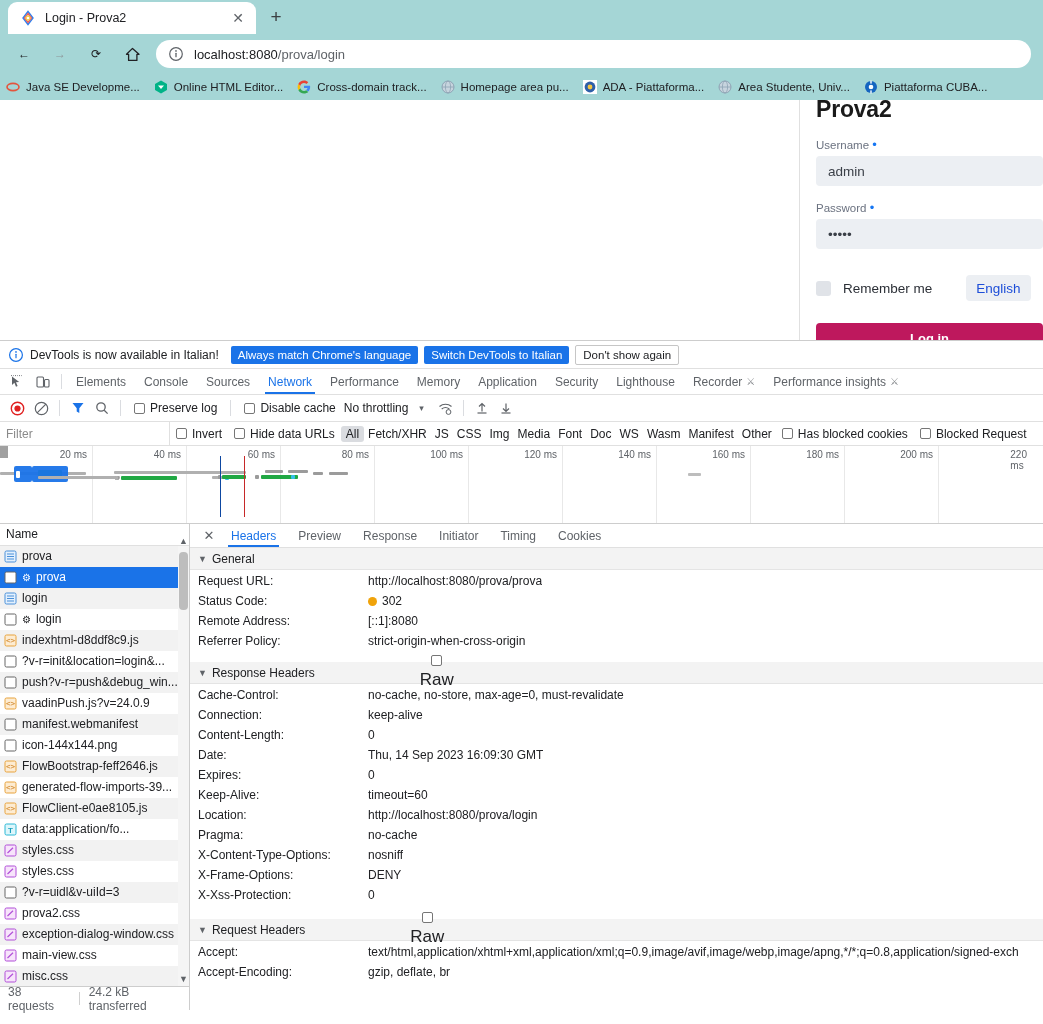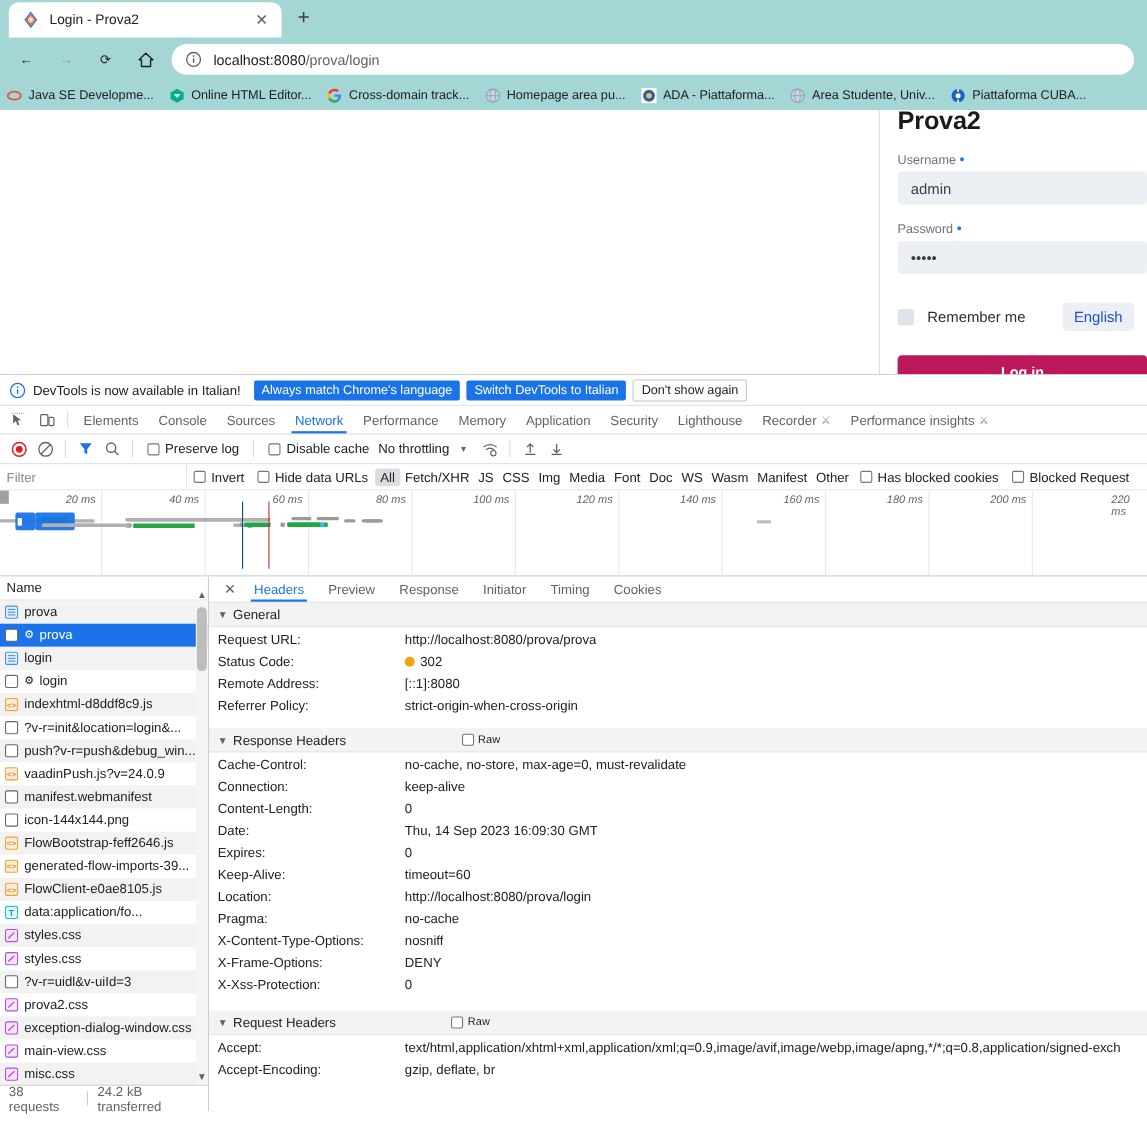--- a/index.html
+++ b/index.html
@@ -138,21 +138,21 @@
   .filter-input {
     width: 170px; height: 100%; display: flex; align-items: center; padding-left: 6px;
     color: #8a8a8a; border-right: 1px solid #e0e0e0;
   }
   .ftype { padding: 0 4px; color: #202124; white-space: nowrap; }
   .ftype.on { background: #dadce0; border-radius: 3px; padding: 1px 5px; }
 
   
   .dt-overview { height: 78px; border-bottom: 1px solid #cdcdcd; position: relative; background: #fff; }
   .ov-corner { position:absolute; left:0; top:0; width:8px; height:12px; background:#a0a0a0; }
-  .ov-grid { position: absolute; inset: 0; font-style: italic; }
+  .ov-grid { position: absolute; inset: 0; }
   .ov-tickline { position: absolute; top: 0; bottom: 0; width: 1px; background: #e8e8e8; }
   .ov-ticklabel { position: absolute; top: 3px; font-size: 10px; color: #5f6368; transform: translateX(-100%); padding-right: 3px; }
   .ov-bar { position: absolute; height: 3px; border-radius: 1px; }
   .ov-sel { position: absolute; background: #1a73e8; opacity: .95; border-radius: 2px; }
   .ov-vline { position: absolute; top: 10px; bottom: 6px; width: 1px; }
 
   
   .dt-main { display: flex; height: 486px; }
   .req-list { width: 190px; border-right: 1px solid #cdcdcd; display: flex; flex-direction: column; position: relative; }
   .rl-head {
@@ -184,21 +184,21 @@
   .dtl-tab { padding: 0 11px; display: flex; align-items: center; font-size: 12px; color: #5f6368; position: relative; }
   .dtl-tab.active { color: #1a73e8; }
   .dtl-tab.active::after { content:''; position:absolute; left:8px; right:8px; bottom:0; height:2px; background:#1a73e8; }
 
   .dtl-body { flex: 1 1 auto; overflow: hidden; }
   .sec-head {
     height: 22px; display: flex; align-items: center; background: #f3f3f3;
     border-bottom: 1px solid #e4e4e4; font-size: 12px; color: #202124; padding-left: 8px; gap: 5px;
   }
   .tri { font-size: 9px; color: #5f6368; }
-  .raw-chk { display: flex; align-items: center; gap: 4px; margin-left: 100px; font-size: 10px; color: #202124; }
+  .raw-chk { display: flex; align-items: center; gap: 4px; margin-left: 100px; font-size: 17px; color: #202124; flex-direction: column; }
   .hrow { display: flex; align-items: flex-start; font-size: 12px; color: #202124; height: 20px; padding-left: 8px; }
   .hkey { width: 170px; flex: 0 0 170px; color: #202124; }
   .hval { color: #202124; white-space: nowrap; overflow: hidden; }
   .status-dot { width:9px; height:9px; border-radius:50%; background:#f0a30a; display:inline-block; margin-right:5px; vertical-align:-1px;}
 </style>
 </head>
 <body>
 
 <div id="app">
 

